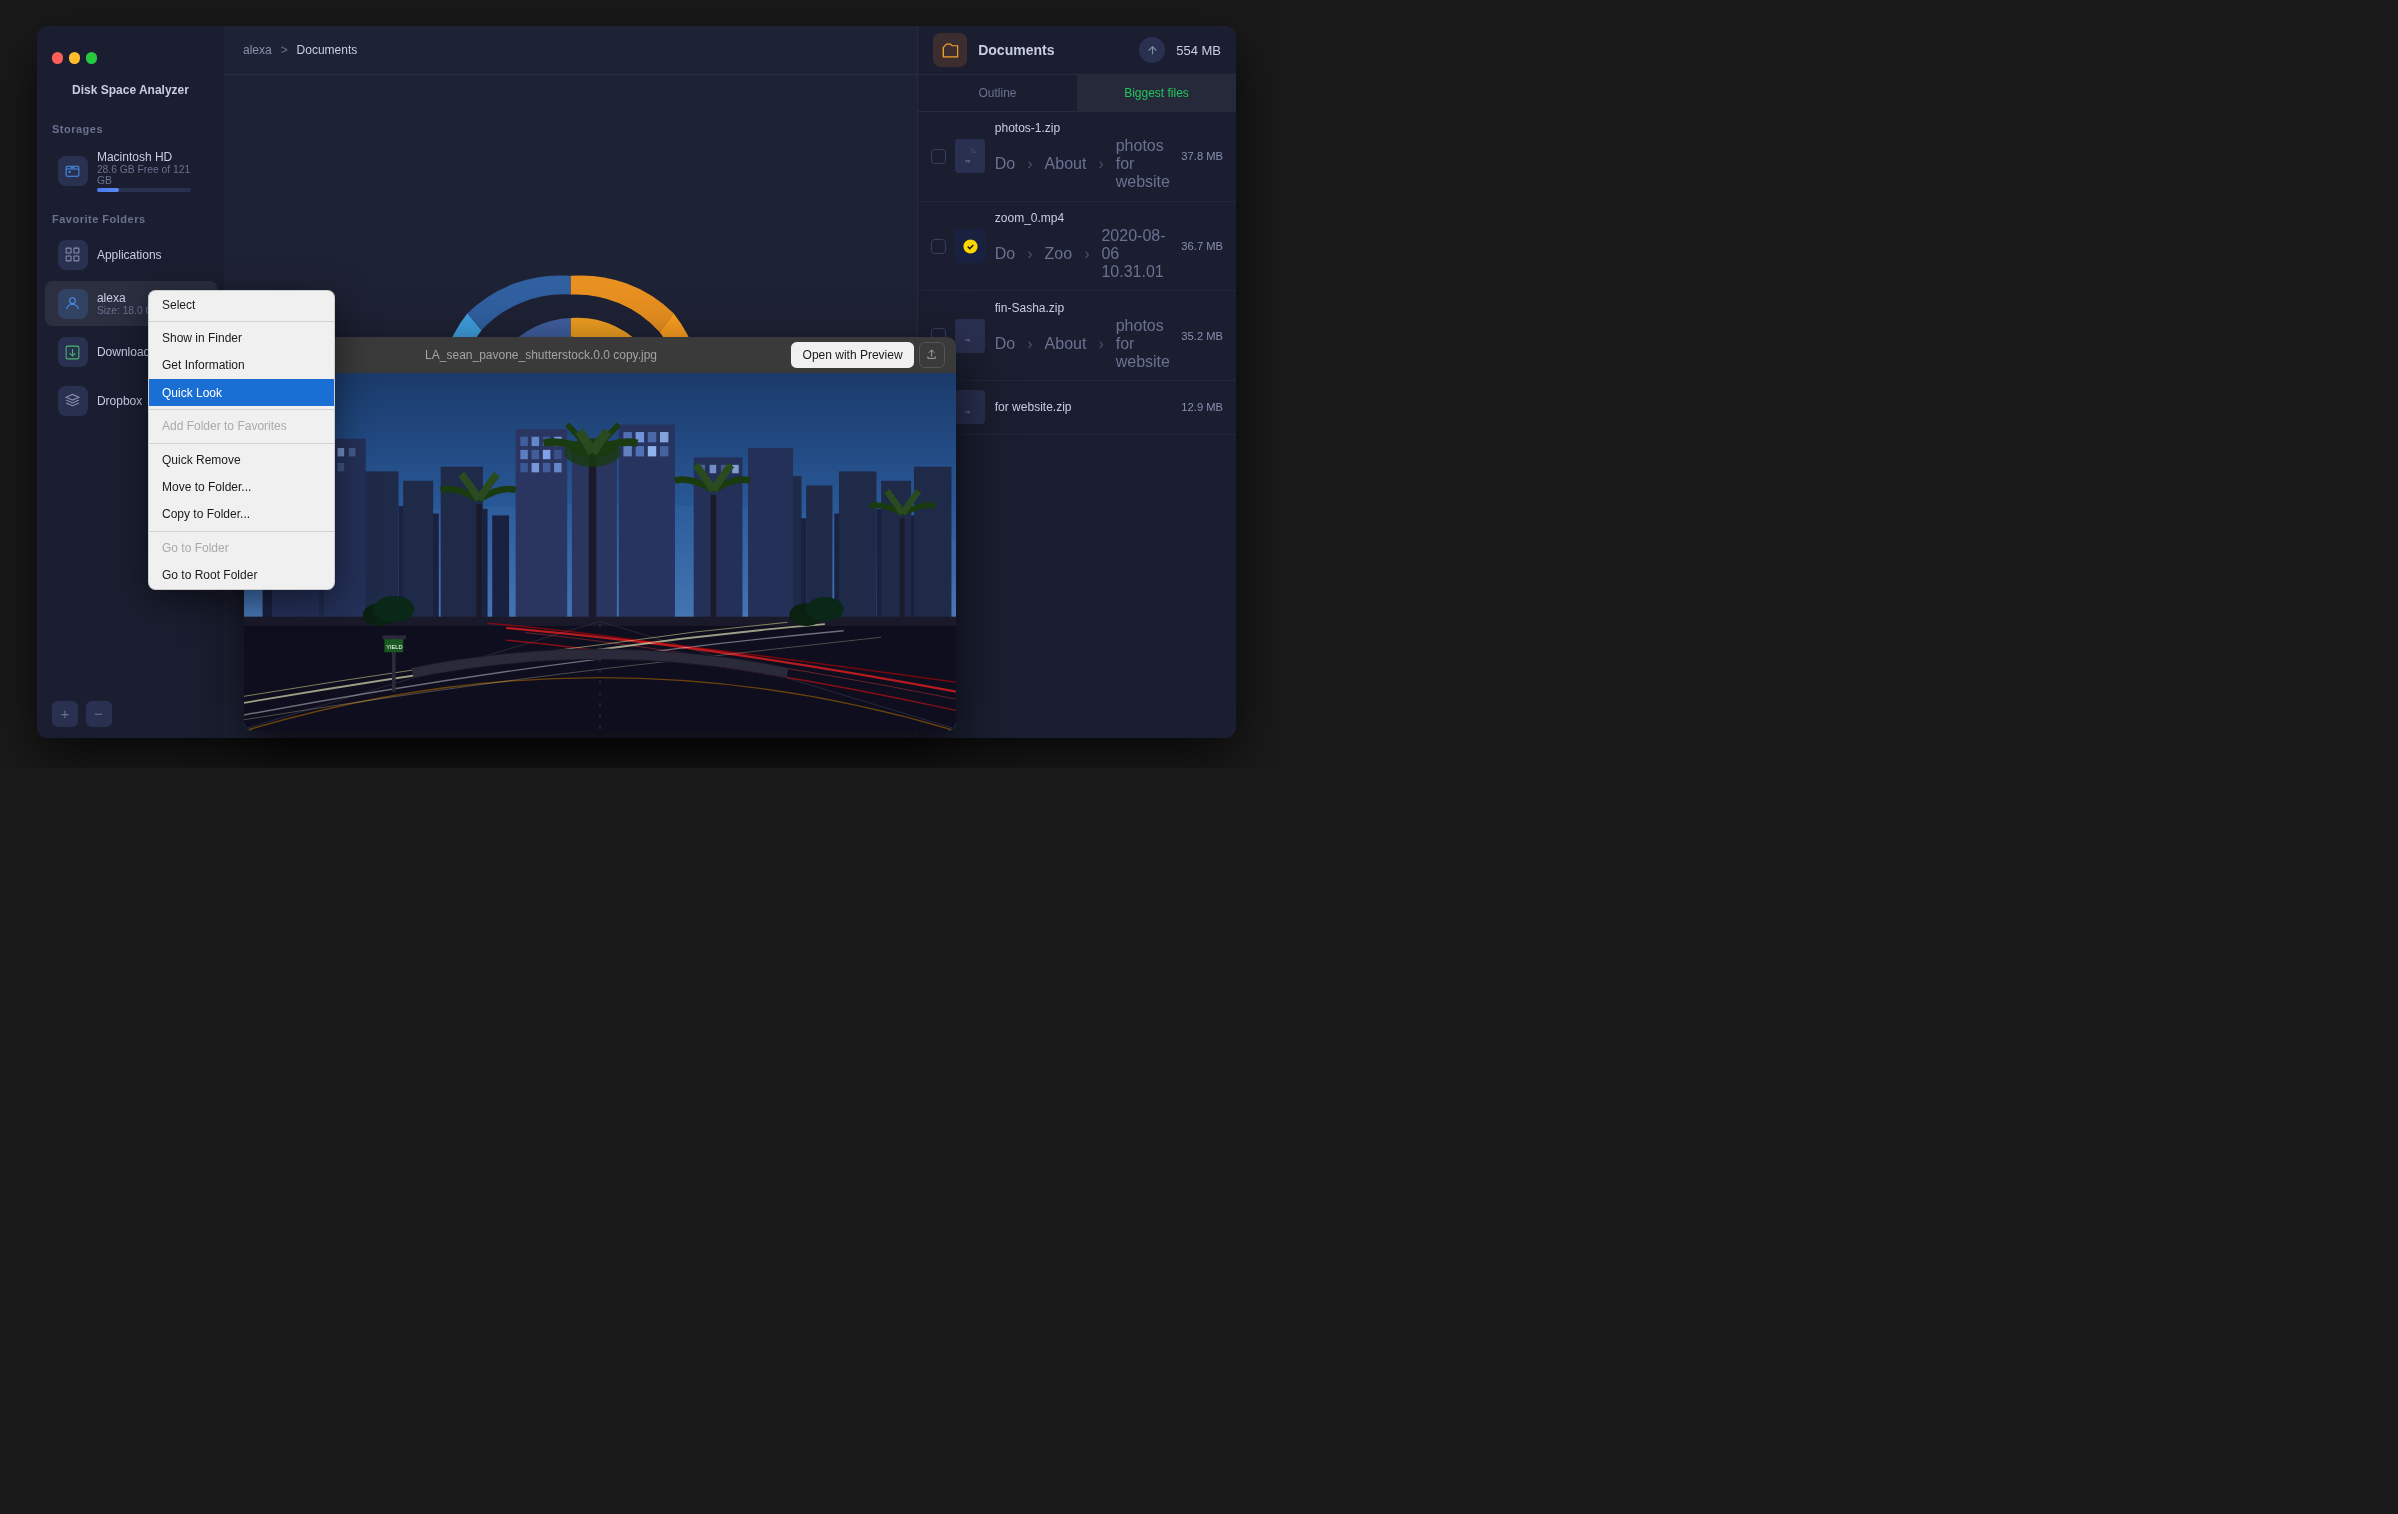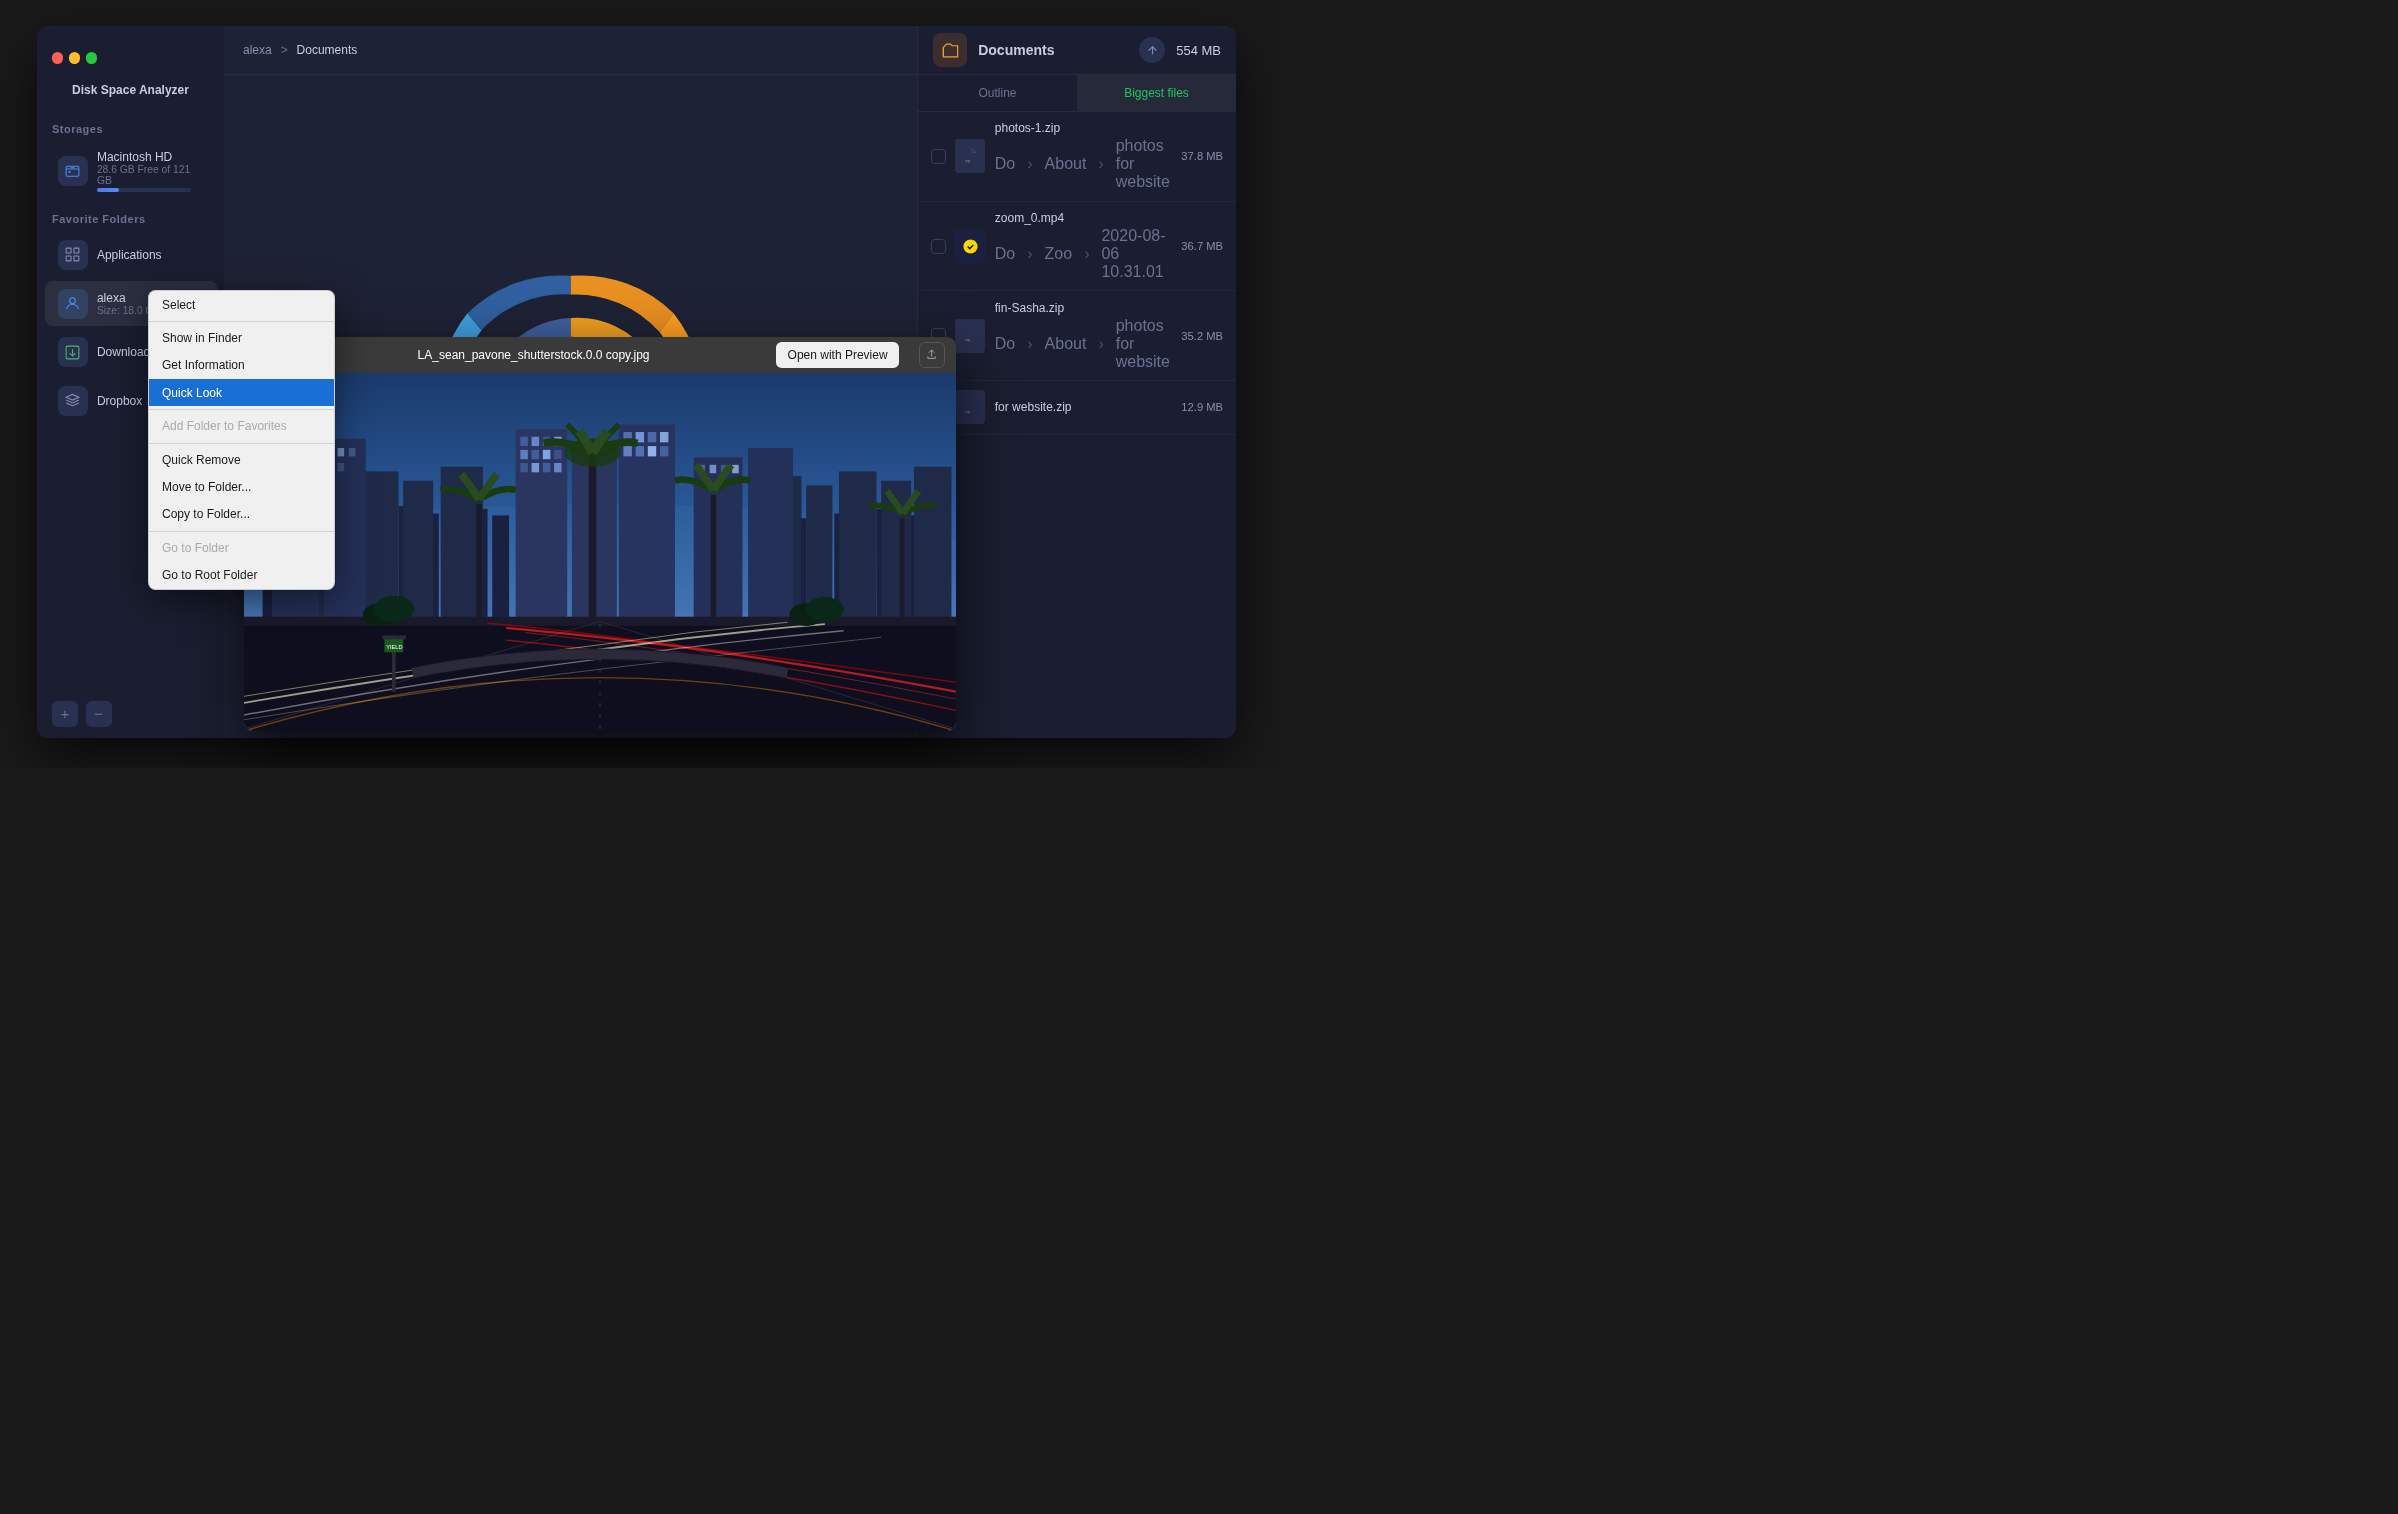--- a/index.html
+++ b/index.html
@@ -476,27 +476,27 @@
     .ql-btn.nav-btn {
       background: #3a3a3a;
       border: 0.9px solid #555;
       color: #888;
       font-size: 9.4px;
     }
 
     .quicklook-title {
       flex: 1;
       text-align: center;
-      color: #ffffff;
+      color: #a3a3a3;
       font-size: 12px;
     }
 
     .quicklook-actions {
       display: flex;
-      gap: 20px;
+      gap: 5px;
     }
 
     .ql-preview-btn {
       background: #f0f0f0;
       color: #1a1a1a;
       border: none;
       border-radius: 5.6px;
       padding: 3.7px 11.2px;
       font-size: 12px;
       cursor: pointer;

